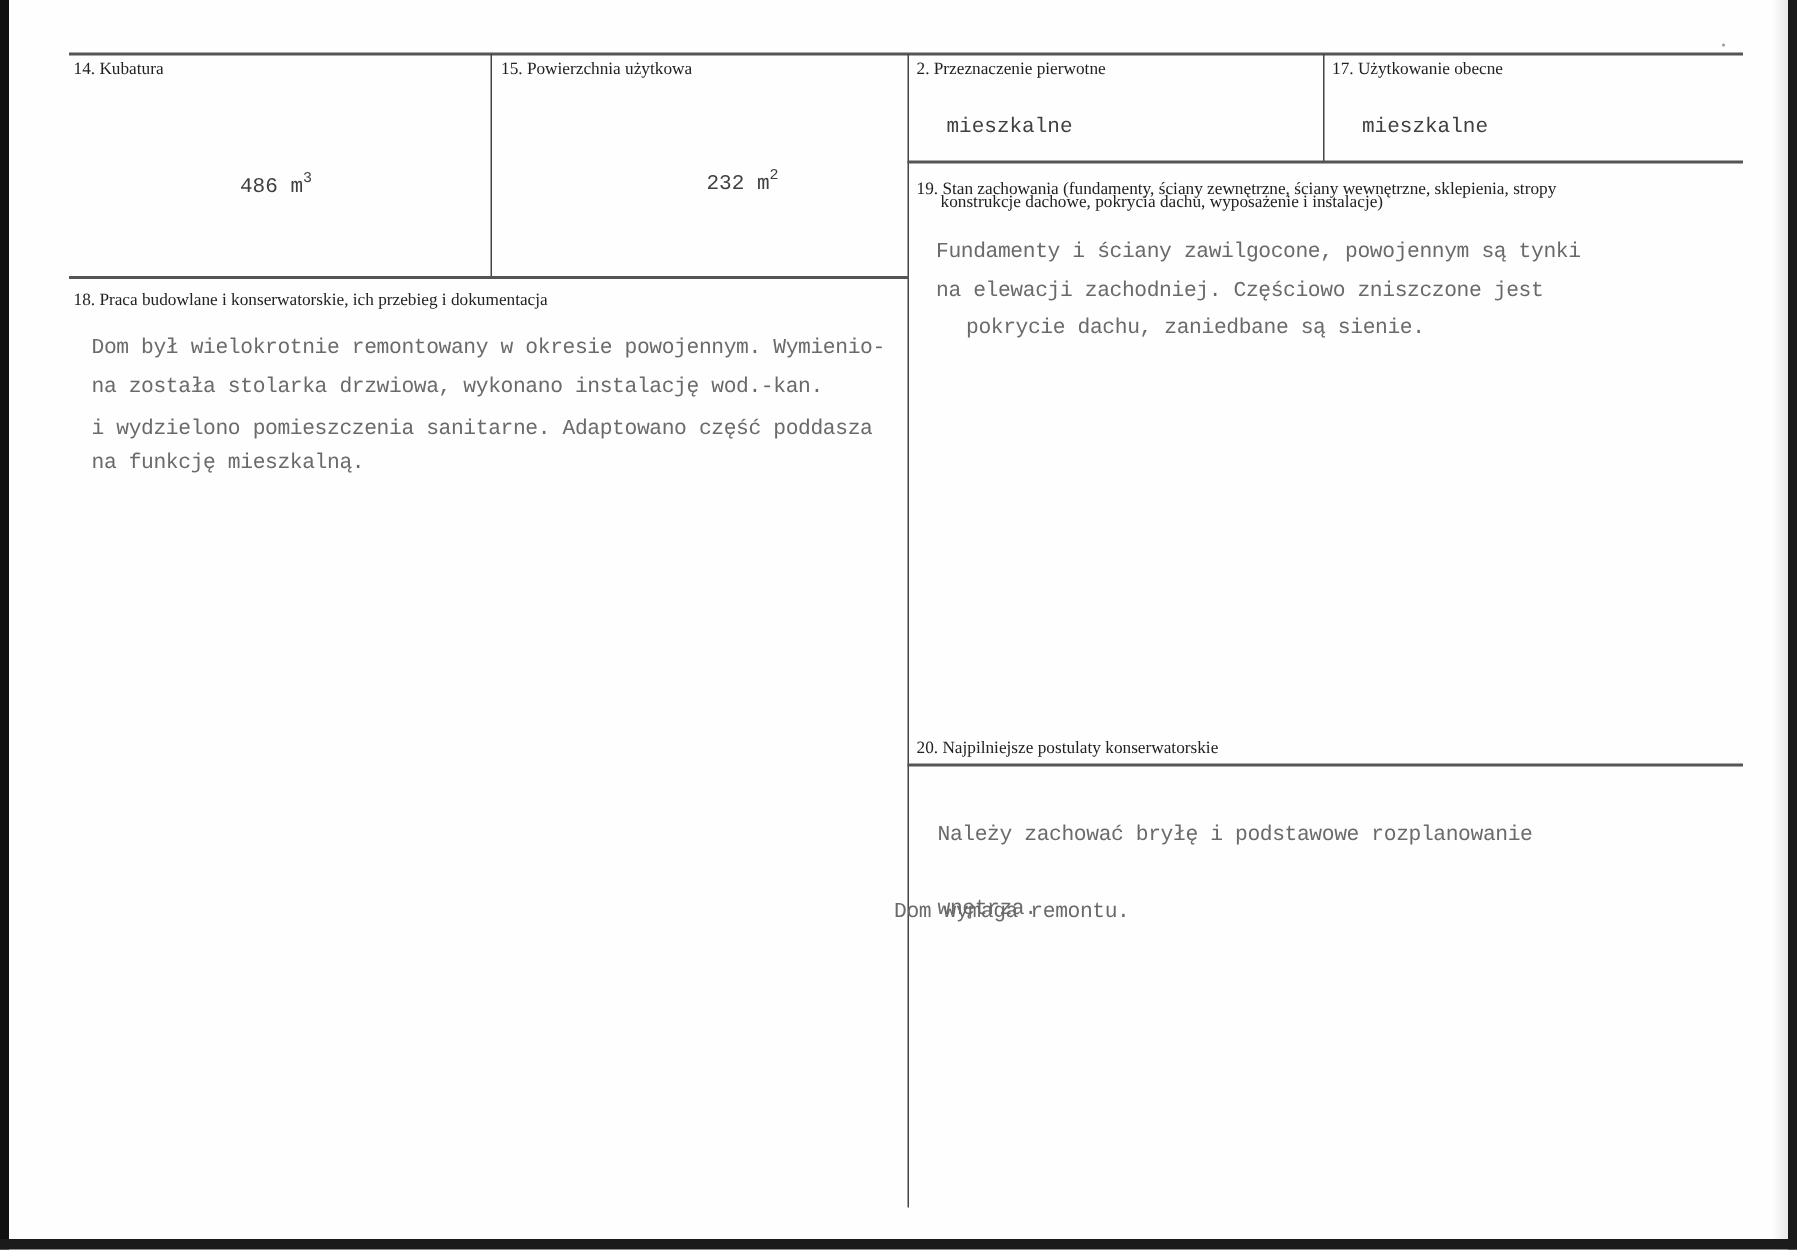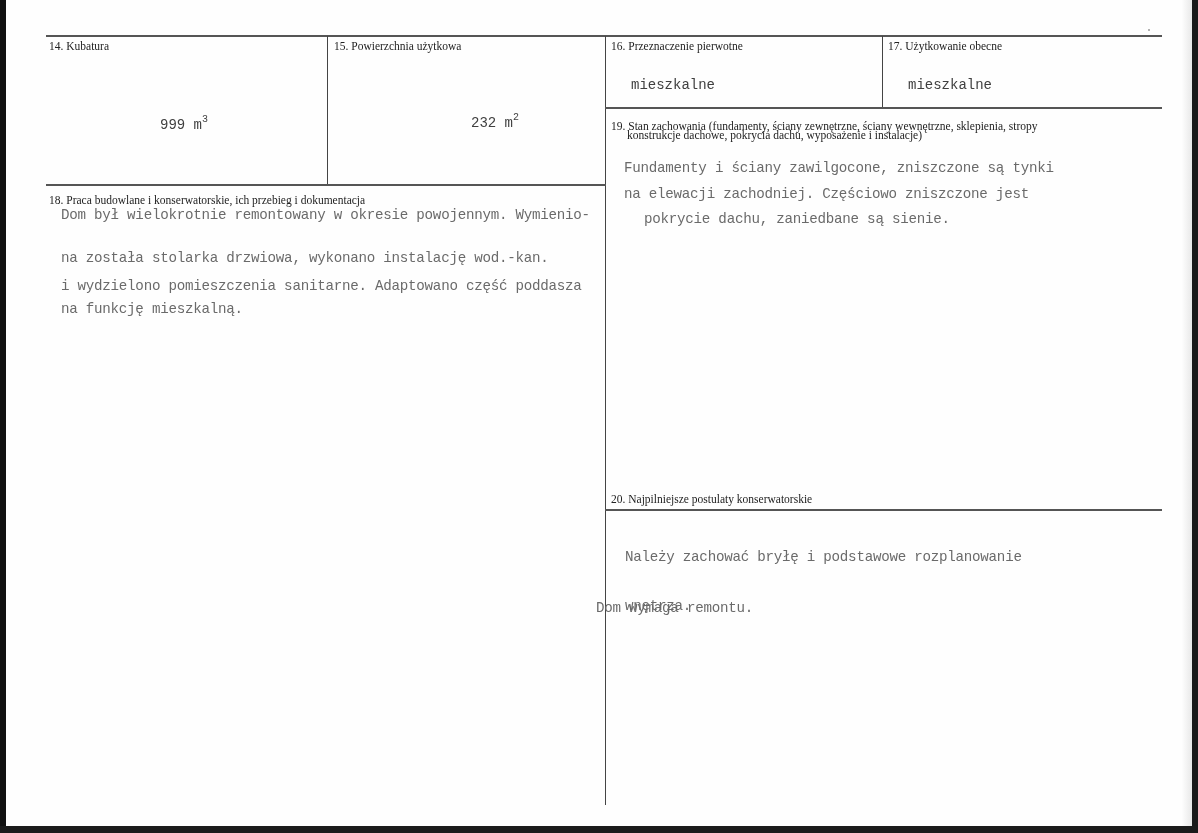--- a/index.html
+++ b/index.html
@@ -40,53 +40,53 @@
   <div class="vline" style="left:605px; top:36px; height:769px;"></div>
   <div class="vline" style="left:882px; top:36px; height:72px;"></div>
   <div class="hline" style="left:605px; top:107px; width:557px;"></div>
   <div class="hline" style="left:46px; top:184px; width:560px;"></div>
   <div class="hline" style="left:605px; top:509px; width:557px;"></div>
   <div class="dot" style="left:1148px; top:29px;"></div>
 
   <section>
     <div class="label" style="left:49px; top:40px;">14. Kubatura</div>
     <div class="value" style="left:160px; top:114px;">
-      <span>999 m</span><sup>3</sup>
+      <span>486 m</span><sup>3</sup>
     </div>
   </section>
 
   <section>
     <div class="label" style="left:334px; top:40px;">15. Powierzchnia użytkowa</div>
     <div class="value" style="left:471px; top:112px;">
       <span>232 m</span><sup>2</sup>
     </div>
   </section>
 
   <section>
-    <div class="label" style="left:611px; top:40px;">16. Przeznaczenie pierwotne</div>
+    <div class="label" style="left:611px; top:40px;">2. Przeznaczenie pierwotne</div>
     <div class="value" style="left:631px; top:77px;">mieszkalne</div>
   </section>
 
   <section>
     <div class="label" style="left:888px; top:40px;">17. Użytkowanie obecne</div>
     <div class="value" style="left:908px; top:77px;">mieszkalne</div>
   </section>
 
   <section>
     <div class="label" style="left:49px; top:194px;">18. Praca budowlane i konserwatorskie, ich przebieg i dokumentacja</div>
-    <div class="typed" style="left:61px; top:203px;text-align:right;">Dom był wielokrotnie remontowany w okresie powojennym. Wymienio-</div>
+    <div class="typed" style="left:61px; top:220px;text-align:right;">Dom był wielokrotnie remontowany w okresie powojennym. Wymienio-</div>
     <div class="typed" style="left:61px; top:246px;">na została stolarka drzwiowa, wykonano instalację wod.-kan.</div>
     <div class="typed" style="left:61px; top:274px;">i wydzielono pomieszczenia sanitarne. Adaptowano część poddasza</div>
     <div class="typed" style="left:61px; top:297px;">na funkcję mieszkalną.</div>
   </section>
 
   <section>
     <div class="label" style="left:611px; top:120px;">19. Stan zachowania (fundamenty, ściany zewnętrzne, ściany wewnętrzne, sklepienia, stropy</div>
     <div class="label" style="left:627px; top:129px;">konstrukcje dachowe, pokrycia dachu, wyposażenie i instalacje)</div>
-    <div class="typed" style="left:624px; top:156px;">Fundamenty i ściany zawilgocone, zniszczone są tynki</div>
+    <div class="typed" style="left:624px; top:156px;">Fundamenty i ściany zawilgocone, powojennym są tynki</div>
     <div class="typed" style="left:624px; top:182px;">na elewacji zachodniej. Częściowo zniszczone jest</div>
     <div class="typed" style="left:644px; top:207px;">pokrycie dachu, zaniedbane są sienie.</div>
   </section>
 
   <section>
     <div class="label" style="left:611px; top:493px;">20. Najpilniejsze postulaty konserwatorskie</div>
     <div class="typed" style="left:625px; top:545px;">Należy zachować bryłę i podstawowe rozplanowanie</div>
     <div class="typed" style="left:625px; top:594px;text-align:center;">wnętrza.</div>
     <div class="typed" style="left:596px; top:596px;">Dom wymaga remontu.</div>
   </section>

